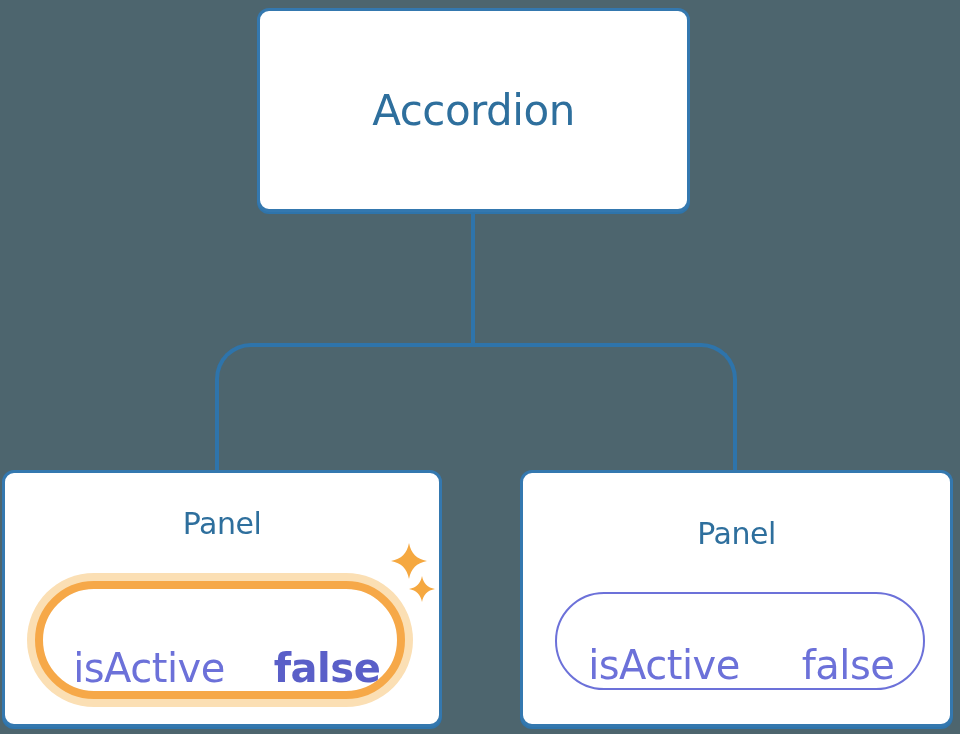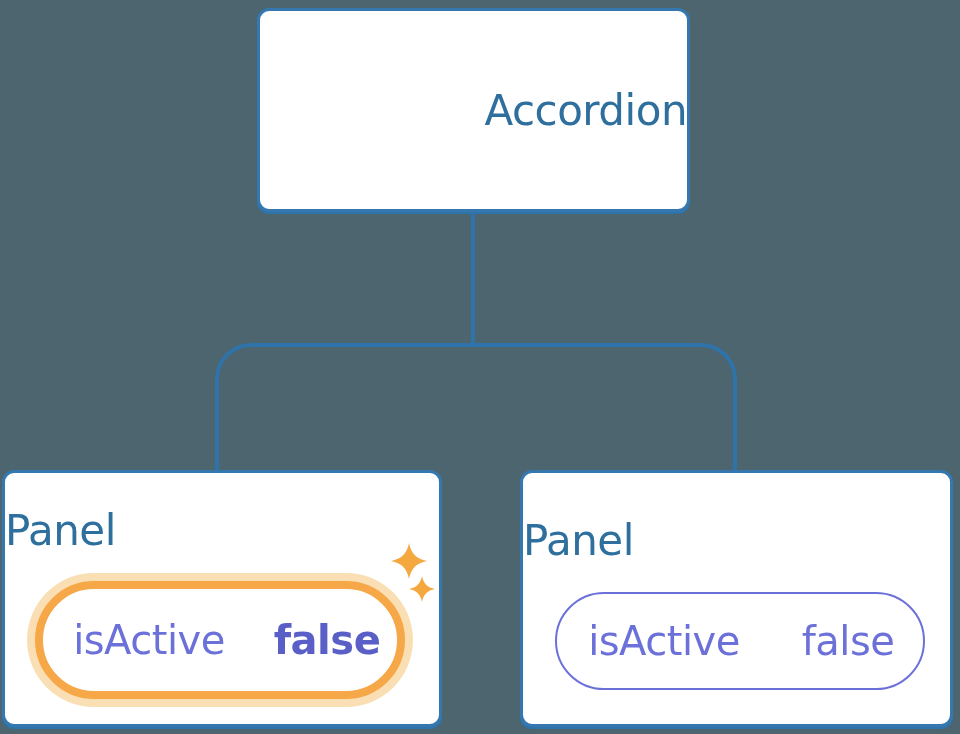--- a/index.html
+++ b/index.html
@@ -15,21 +15,21 @@
   
   .node {
     position: absolute; box-sizing: border-box;
     background: #ffffff;
     border: 3px solid var(--box-border, #3478AF);
     border-radius: 12px;
     box-shadow: 0 2px 0 var(--line, #2E74AB);
   }
   .root-node {
     left: 257px; top: 8px; width: 433px; height: 204px;
-    display: flex; align-items: center; justify-content: flex-end;
+    display: flex; align-items: center; justify-content: center;
   }
   .root-label {
     font-size: 42px; letter-spacing: -0.5px;
     color: var(--title-text, #2E6F9D);
   }
 
   
   .stem {
     position: absolute; left: 471px; top: 212px;
     width: 4px; height: 133px;
@@ -42,29 +42,29 @@
     border-bottom: none;
     border-radius: 36px 36px 0 0;
   }
 
   
   .panel-node { top: 470px; width: 440px; height: 257px; }
   .panel-left  { left: 2px; }
   .panel-right { left: 520px; width: 433px; }
   .panel-title {
     position: absolute; top: 33px; left: 0; right: 0;
-    font-size: 42px; letter-spacing: -0.5px;
+    text-align: center; font-size: 30px; letter-spacing: -0.5px;
     color: var(--title-text, #2E6F9D);
   }
   .panel-title-right { top: 43px; }
 
   
   .prop-pill {
     position: absolute; box-sizing: border-box;
-    display: flex; align-items: center;
+    display: flex; align-items: flex-end;
     background: #ffffff; border-radius: 999px;
     overflow: hidden;
   }
   .prop-pill-active {
     left: 30px; top: 108px; width: 370px; height: 118px;
     border: 8px solid var(--active-ring, #F6A848);
     box-shadow: 0 0 0 8px var(--active-glow, #FBDFB4);
   }
   .prop-pill-inactive {
     left: 32px; top: 119px; width: 370px; height: 98px;

